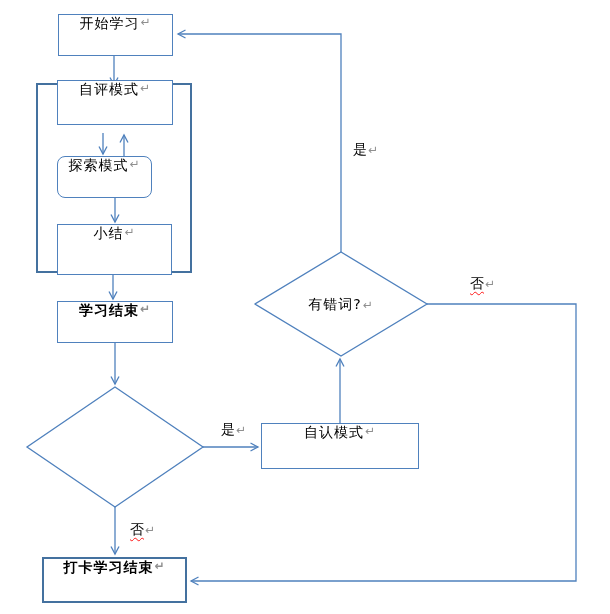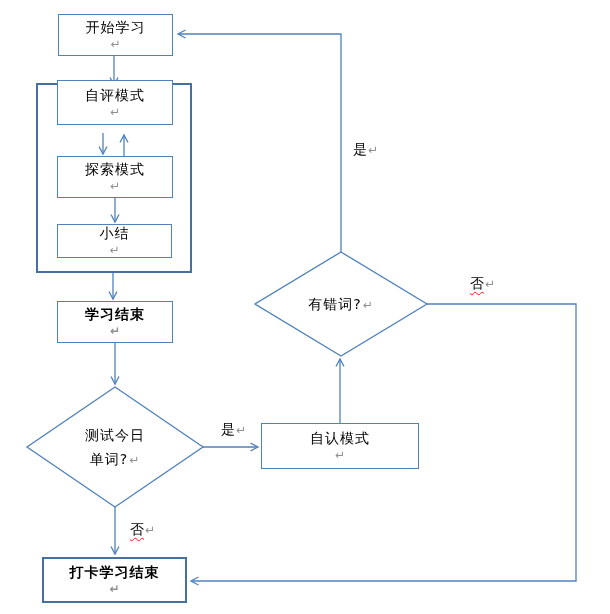--- a/index.html
+++ b/index.html
@@ -12,46 +12,44 @@
     color: #000000;
     overflow: hidden;
   }
   #wires { position: absolute; left: 0; top: 0; z-index: 1; }
   .box {
     position: absolute;
     z-index: 2;
     border: 1.5px solid #4f81bd;
     background: #ffffff;
     display: flex;
-    align-items: center;
     justify-content: center;
     font-size: 14px;
     letter-spacing: 1px;
     box-sizing: border-box;
-    flex-direction: column;
   }
   .box.thick { border: 2px solid #44719f; }
   .group-frame {
     position: absolute;
     z-index: 1;
     border: 2px solid #44719f;
     background: transparent;
     box-sizing: border-box;
   }
   .diamond-text {
     position: absolute;
     z-index: 3;
     display: flex;
     align-items: center;
     justify-content: center;
     font-size: 14px;
     letter-spacing: 1px;
     pointer-events: none;
   }
-  .diamond-text .inner { text-align: center; line-height: 24px; }
+  .diamond-text .inner { text-align: right; line-height: 18px; }
   .edge-label {
     position: absolute;
     z-index: 3;
     font-size: 14px;
     white-space: nowrap;
   }
   .pmark {
     color: #8f8f8f;
     font-size: 12px;
     margin-left: 1px;
@@ -94,51 +92,45 @@
   <div class="box" style="left:58px; top:14px; width:115px; height:42px;">
     <span>开始学习</span>
       <span class="pmark">↵</span>
   </div>
 
   <div class="box" style="left:57px; top:80px; width:116px; height:45px;">
     <span>自评模式</span>
       <span class="pmark">↵</span>
   </div>
 
-  <div class="box" style="left:57px; top:156px; width:116px; height:42px;">
+  <div class="box" style="left:57px; top:156px; width:95px; height:42px;border-radius:8px;">
     <span>探索模式</span>
       <span class="pmark">↵</span>
   </div>
 
-  <div class="box" style="left:57px; top:224px; width:115px; height:34px;">
+  <div class="box" style="left:57px; top:224px; width:115px; height:51px;">
     <span>小结</span>
       <span class="pmark">↵</span>
   </div>
 
   <div class="box" style="left:57px; top:301px; width:116px; height:42px;font-weight:bold;">
     <span>学习结束</span>
       <span class="pmark">↵</span>
   </div>
 
   <div class="box" style="left:261px; top:423px; width:158px; height:46px;">
     <span>自认模式</span>
       <span class="pmark">↵</span>
   </div>
 
   <div class="box thick" style="left:42px; top:557px; width:145px; height:46px;font-weight:bold;">
     <span>打卡学习结束</span>
       <span class="pmark">↵</span>
   </div>
 
-  <div class="diamond-text" style="left:27px; top:387px; width:176px; height:120px;">
-    <div class="inner">
-      <div>测试今日</div>
-      <div><span>单词?</span><span class="pmark">↵</span></div>
-    </div>
-  </div>
 
   <div class="diamond-text" style="left:255px; top:252px; width:172px; height:104px;">
     <div class="inner">
       <span>有错词?</span><span class="pmark">↵</span>
     </div>
   </div>
 
   <div class="edge-label" style="left:221px; top:421px;">
     <span>是</span><span class="pmark">↵</span>
   </div>

